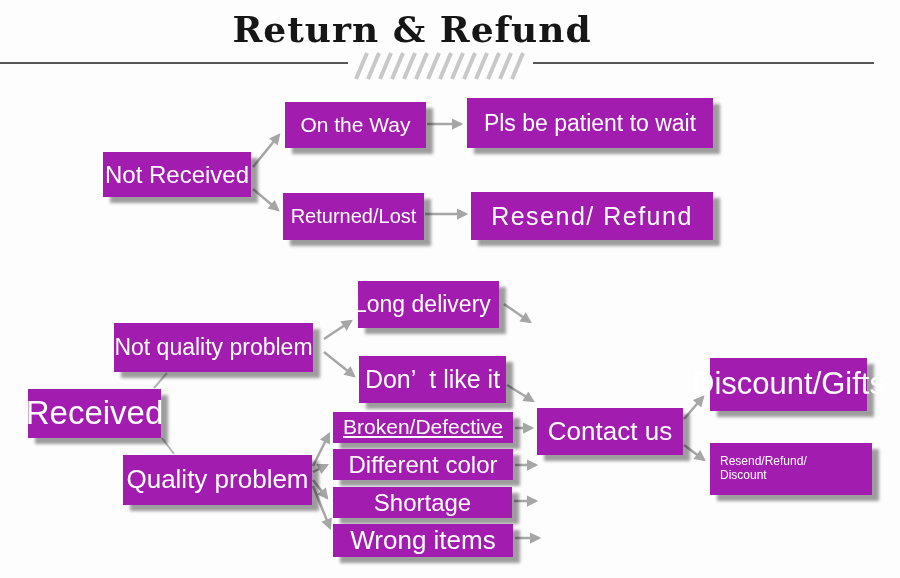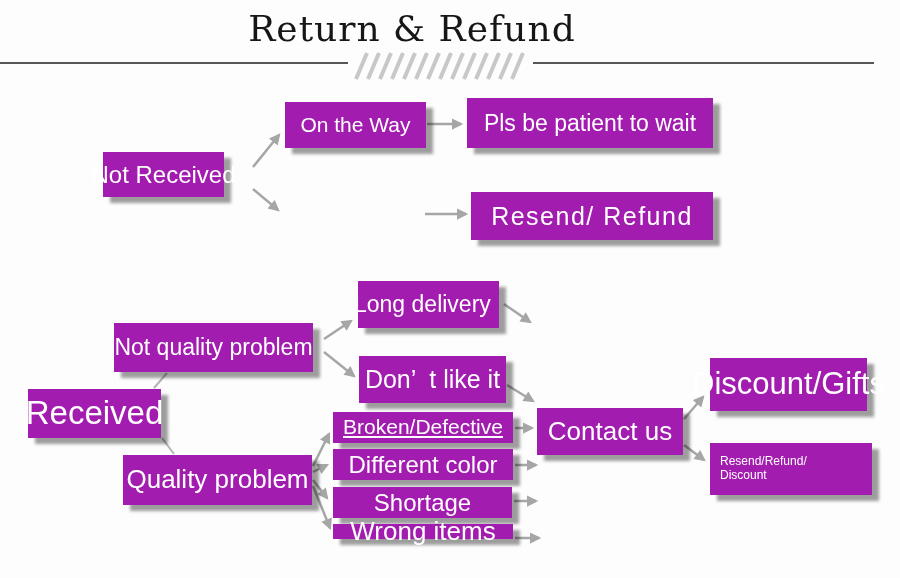--- a/index.html
+++ b/index.html
@@ -4,47 +4,47 @@
 <style>
   html,body{margin:0;padding:0;background:#ffffff;}
   .stage{
     position:relative;width:900px;height:578px;overflow:hidden;
     background:#fdfdfd;
     font-family:"Liberation Sans", sans-serif;
   }
   .title{
     position:absolute;left:0;top:8px;width:824px;text-align:center;
     font-family:"DejaVu Serif","Liberation Serif",serif;
-    font-weight:400;font-size:36px;color:#161616;letter-spacing:1px;
+    font-weight:700;font-size:36px;color:#161616;letter-spacing:1px;
   }
   .rule{position:absolute;top:62px;height:2px;background:#565656;}
   .rule-left{left:0;width:348px;}
   .rule-right{left:533px;width:341px;}
   .hatch{position:absolute;left:352px;top:52px;}
   
   .node{
     position:absolute;background:#a21caf;color:#ffffff;
     display:flex;align-items:center;justify-content:center;
     box-shadow:7px 6px 3px rgba(0,0,0,0.38);
     white-space:nowrap;line-height:1.05;
   }
-  .n-not-received{left:103px;top:152px;width:121px;height:45px;font-size:24px;}
+  .n-not-received{left:103px;top:152px;width:148px;height:45px;font-size:24px;}
   .n-on-the-way{left:285px;top:102px;width:141px;height:46px;font-size:21px;}
   .n-pls-wait{left:467px;top:98px;width:246px;height:50px;font-size:23px;}
   .n-returned-lost{left:283px;top:193px;width:141px;height:47px;font-size:20px;}
   .n-resend-refund{left:471px;top:192px;width:242px;height:48px;font-size:25px;letter-spacing:1.5px;}
   .n-received{left:28px;top:389px;width:133px;height:49px;font-size:33px;}
   .n-not-quality{left:114px;top:323px;width:199px;height:49px;font-size:23px;}
   .n-long-delivery{left:358px;top:281px;width:141px;height:47px;font-size:23px;justify-content:flex-start;text-indent:-4px;overflow:hidden;}
   .n-dont-like{left:359px;top:356px;width:147px;height:47px;font-size:25px;white-space:pre-wrap;}
   .n-quality{left:123px;top:455px;width:189px;height:50px;font-size:26px;}
   .n-broken{left:333px;top:412px;width:180px;height:31px;font-size:21px;text-decoration:underline;}
   .n-diff-color{left:333px;top:449px;width:180px;height:31px;font-size:24px;}
   .n-shortage{left:333px;top:487px;width:179px;height:31px;font-size:24px;}
-  .n-wrong-items{left:333px;top:524px;width:180px;height:15px;font-size:26px;}
+  .n-wrong-items{left:333px;top:524px;width:180px;height:33px;font-size:26px;}
   .n-contact-us{left:537px;top:408px;width:146px;height:47px;font-size:26px;}
   .n-discount-gifts{left:710px;top:358px;width:157px;height:53px;font-size:31px;}
   .n-rrd{left:710px;top:443px;width:162px;height:52px;font-size:12px;
          justify-content:flex-start;padding-left:10px;box-sizing:border-box;
          white-space:pre-line;text-align:left;line-height:1.15;}
   svg.connectors{position:absolute;left:0;top:0;}
   .arrow{stroke:#a6a6a6;stroke-width:2.5;}
   .thin{stroke:#b4b4b4;stroke-width:2;}
   .hatch path{stroke:#c8c8c8;stroke-width:4;fill:none;}
 </style>
@@ -84,20 +84,21 @@
     <line class="arrow" x1="515" y1="465" x2="536" y2="465" marker-end="url(#ah)"></line>
     <line class="arrow" x1="514" y1="501" x2="536" y2="501" marker-end="url(#ah)"></line>
     <line class="arrow" x1="515" y1="538" x2="539" y2="538" marker-end="url(#ah)"></line>
     <line class="arrow" x1="684" y1="419" x2="703" y2="397" marker-end="url(#ah)"></line>
     <line class="arrow" x1="684" y1="445" x2="704" y2="460" marker-end="url(#ah)"></line>
   </svg>
 
   <div class="node n-not-received">Not Received</div>
   <div class="node n-on-the-way">On the Way</div>
   <div class="node n-pls-wait">Pls be patient to wait</div>
+  <div class="node n-returned-lost">Returned/Lost</div>
   <div class="node n-resend-refund">Resend/ Refund</div>
 
   <div class="node n-received">Received</div>
   <div class="node n-not-quality">Not quality problem</div>
   <div class="node n-long-delivery">Long delivery</div>
   <div class="node n-dont-like">Don’  t like it</div>
   <div class="node n-quality">Quality problem</div>
   <div class="node n-broken">Broken/Defective</div>
   <div class="node n-diff-color">Different color</div>
   <div class="node n-shortage">Shortage</div>

